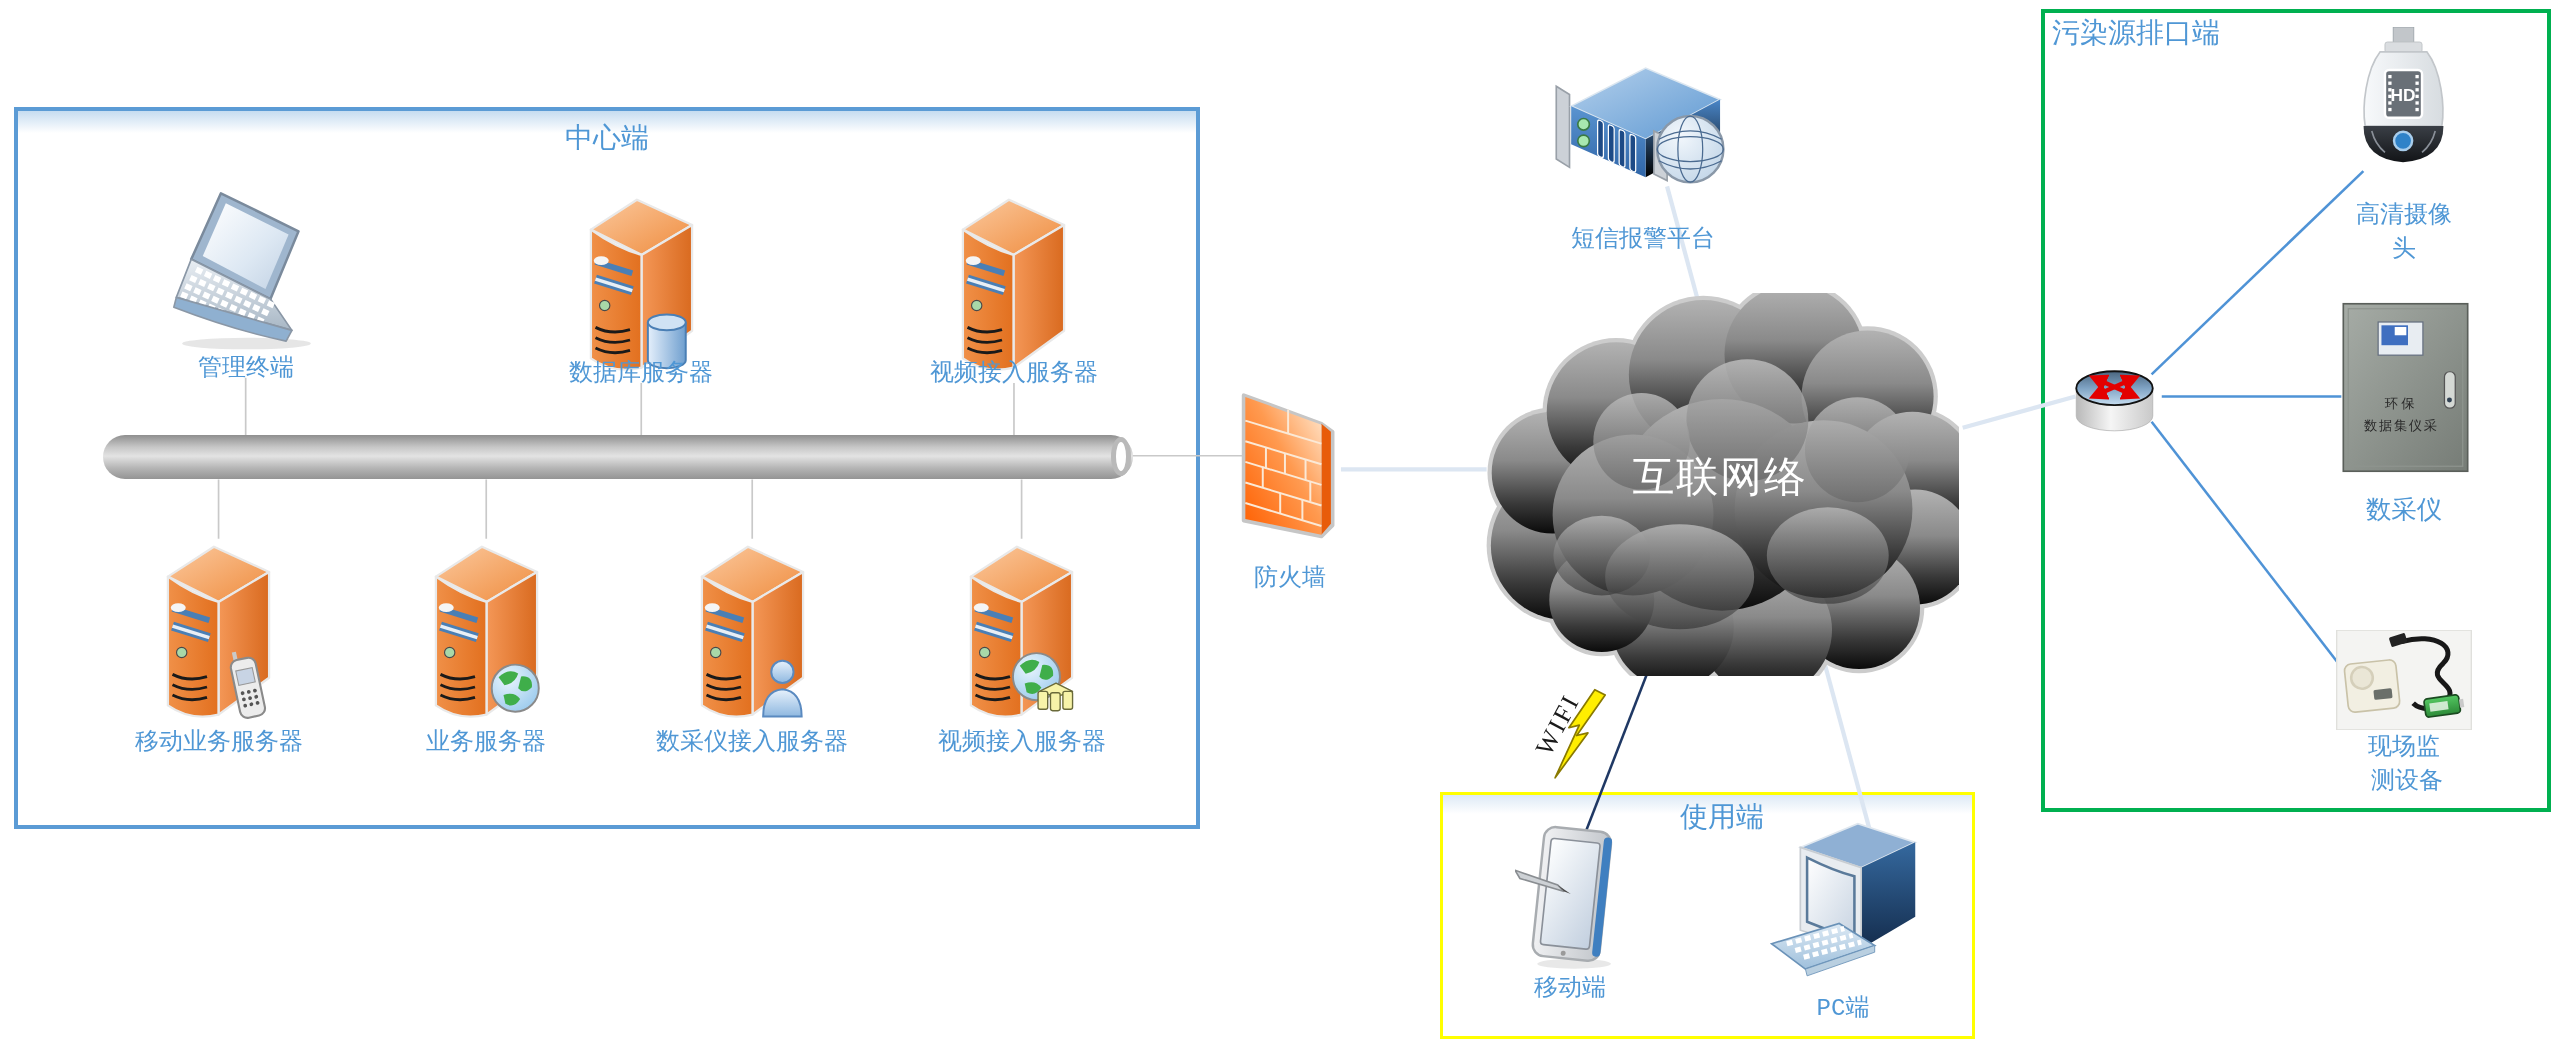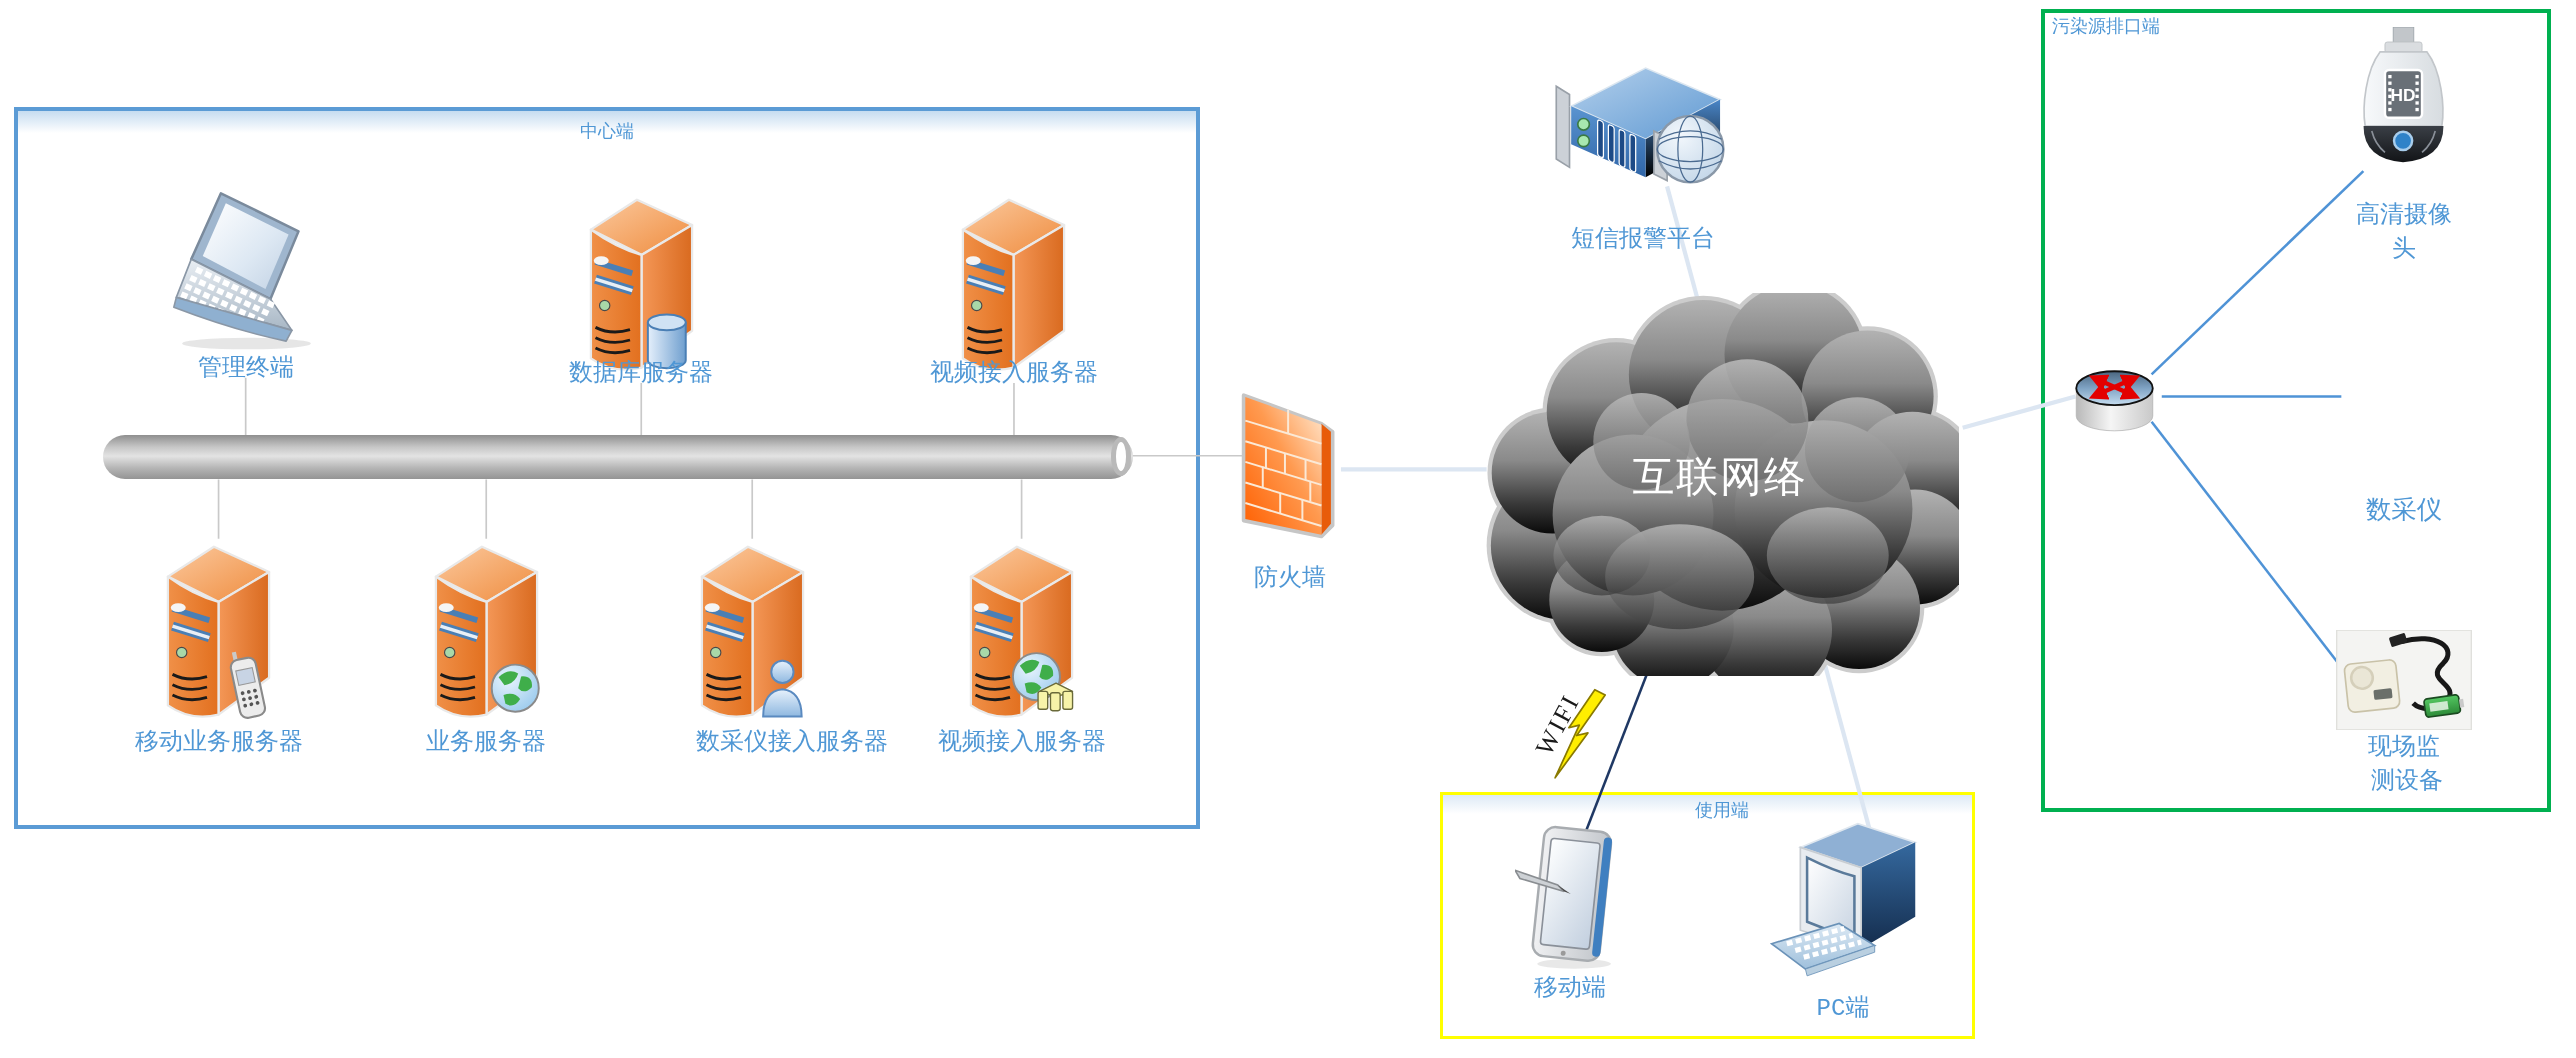--- a/index.html
+++ b/index.html
@@ -6,21 +6,21 @@
   #canvas{position:relative;width:2576px;height:1058px;background:#ffffff;overflow:hidden;
           font-family:"Liberation Sans",sans-serif;}
   .gbox{position:absolute;box-sizing:border-box;background:transparent;}
   #box-center{border:4.2px solid var(--center_border);}
   #box-center::before{content:"";position:absolute;left:0;top:0;right:0;height:22px;
       background:linear-gradient(180deg,rgba(91,155,213,.35),rgba(91,155,213,0));}
   #box-user{border:3.4px solid var(--user_border);}
   #box-user::before{content:"";position:absolute;left:0;top:0;right:0;height:18.6px;
       background:linear-gradient(180deg,rgba(120,170,220,.25),rgba(120,170,220,0));}
   #box-pollution{border:4.2px solid var(--pollution_border);}
-  .gtitle{position:absolute;color:var(--label);font-size:18px;white-space:nowrap;text-align:right;}
+  .gtitle{position:absolute;color:var(--label);font-size:28px;white-space:nowrap;text-align:right;}
   .ctr{transform:translateX(-50%);}
   .nlabel{position:absolute;color:var(--label);font-size:24px;white-space:nowrap;
           transform:translateX(-50%);text-align:center;}
   .node{position:absolute;}
   #wires{position:absolute;left:0;top:0;z-index:2;}
   .node,.nlabel,.gtitle{z-index:3;}
   .gbox{z-index:1;}
   .w-gray{stroke:var(--wire_gray);stroke-width:2;}
   .w-light{stroke:var(--wire_light);stroke-width:5;}
   .w-navy{stroke:var(--wire_navy);stroke-width:3;}
@@ -464,20 +464,33 @@
     <svg width="103" height="107" viewBox="0 0 140 120">
       <path d="M18,50 L18,88 A52,20 0 0 0 122,88 L122,50 Z" fill="url(#gRtBody)" stroke="#b0b0b0" stroke-width="1"></path>
       <ellipse cx="70" cy="50" rx="52" ry="23" fill="url(#gRtTop)" stroke="#111111" stroke-width="2.5"></ellipse>
       <g stroke="#e30000" stroke-width="6">
         <line x1="42" y1="61" x2="98" y2="36" marker-start="url(#mR)" marker-end="url(#mR)"></line>
         <line x1="98" y1="61" x2="42" y2="36" marker-start="url(#mR)" marker-end="url(#mR)"></line>
       </g>
     </svg>
   </div>
 
+  <div class="node" style="left:2340px;top:300px;">
+    <svg width="131" height="175" viewBox="0 0 158 210">
+      <rect x="4" y="4" width="150" height="202" fill="url(#gCab)" stroke="#5a5f5a" stroke-width="2"></rect>
+      <rect x="10" y="10" width="138" height="190" fill="none" stroke="#8e948e" stroke-width="1.5"></rect>
+      <rect x="46" y="26" width="54" height="40" fill="#e8edf2" stroke="#667080" stroke-width="1.5"></rect>
+      <rect x="50" y="30" width="32" height="24" fill="#3f6fc0"></rect>
+      <rect x="66" y="32" width="14" height="10" fill="#ffffff"></rect>
+      <rect x="126" y="86" width="13" height="44" rx="6" fill="#d5d9d5" stroke="#555555" stroke-width="1.5"></rect>
+      <circle cx="132" cy="120" r="3" fill="#334455"></circle>
+      <text class="cab-txt" x="74" y="130" text-anchor="middle" font-size="16" letter-spacing="4" style="fill:var(--cabinet_text)">环保</text>
+      <text class="cab-txt" x="74" y="156" text-anchor="middle" font-size="16" letter-spacing="2" style="fill:var(--cabinet_text)">数据集仪采</text>
+    </svg>
+  </div>
 
   <div class="node" style="left:2336px;top:630px;">
     <svg width="136" height="100" viewBox="0 0 162 120">
       <rect x="0" y="0" width="162" height="120" fill="#f4f4f2" stroke="#e0e0dc" stroke-width="2"></rect>
       <g transform="rotate(-6 45 70)">
         <rect x="12" y="38" width="62" height="58" rx="8" fill="#f2efe2" stroke="#c9c2a8" stroke-width="2"></rect>
         <circle cx="32" cy="56" r="13" fill="#eae6d6" stroke="#d5cfba" stroke-width="3"></circle>
         <rect x="44" y="72" width="22" height="12" rx="2" fill="#6a6f6a"></rect>
       </g>
       <path d="M78,14 C120,2 146,22 128,40 C104,62 150,64 132,86 C120,98 100,96 92,88" stroke="#181818" stroke-width="6" fill="none"></path>
@@ -488,21 +501,21 @@
         <rect x="112" y="86" width="22" height="10" fill="#e8f5e8" opacity="0.85"></rect>
       </g>
     </svg>
   </div>
 
   <div class="nlabel" style="left:246px;top:351px;">管理终端</div>
   <div class="nlabel" style="left:641px;top:356px;">数据库服务器</div>
   <div class="nlabel" style="left:1014px;top:356px;">视频接入服务器</div>
   <div class="nlabel" style="left:219px;top:725px;">移动业务服务器</div>
   <div class="nlabel" style="left:486px;top:725px;">业务服务器</div>
-  <div class="nlabel" style="left:752px;top:725px;margin-left:40px;">数采仪接入服务器</div>
+  <div class="nlabel" style="left:752px;top:725px;">数采仪接入服务器</div>
   <div class="nlabel" style="left:1022px;top:725px;">视频接入服务器</div>
   <div class="nlabel" style="left:1290px;top:561px;">防火墙</div>
   <div class="nlabel" style="left:1643px;top:222px;">短信报警平台</div>
   <div class="nlabel" style="left:1570px;top:971px;">移动端</div>
   <div class="nlabel" style="left:1843px;top:991px;font-family:Liberation Mono, monospace;">PC端</div>
   <div class="nlabel" style="left:2404px;top:198px;">高清摄像</div>
   <div class="nlabel" style="left:2404px;top:232px;">头</div>
   <div class="nlabel" style="left:2404px;top:493px;font-size:25.4px;">数采仪</div>
   <div class="nlabel" style="left:2404px;top:730px;font-family:Liberation Mono, monospace;">现场监</div>
   <div class="nlabel" style="left:2407px;top:764px;">测设备</div>

